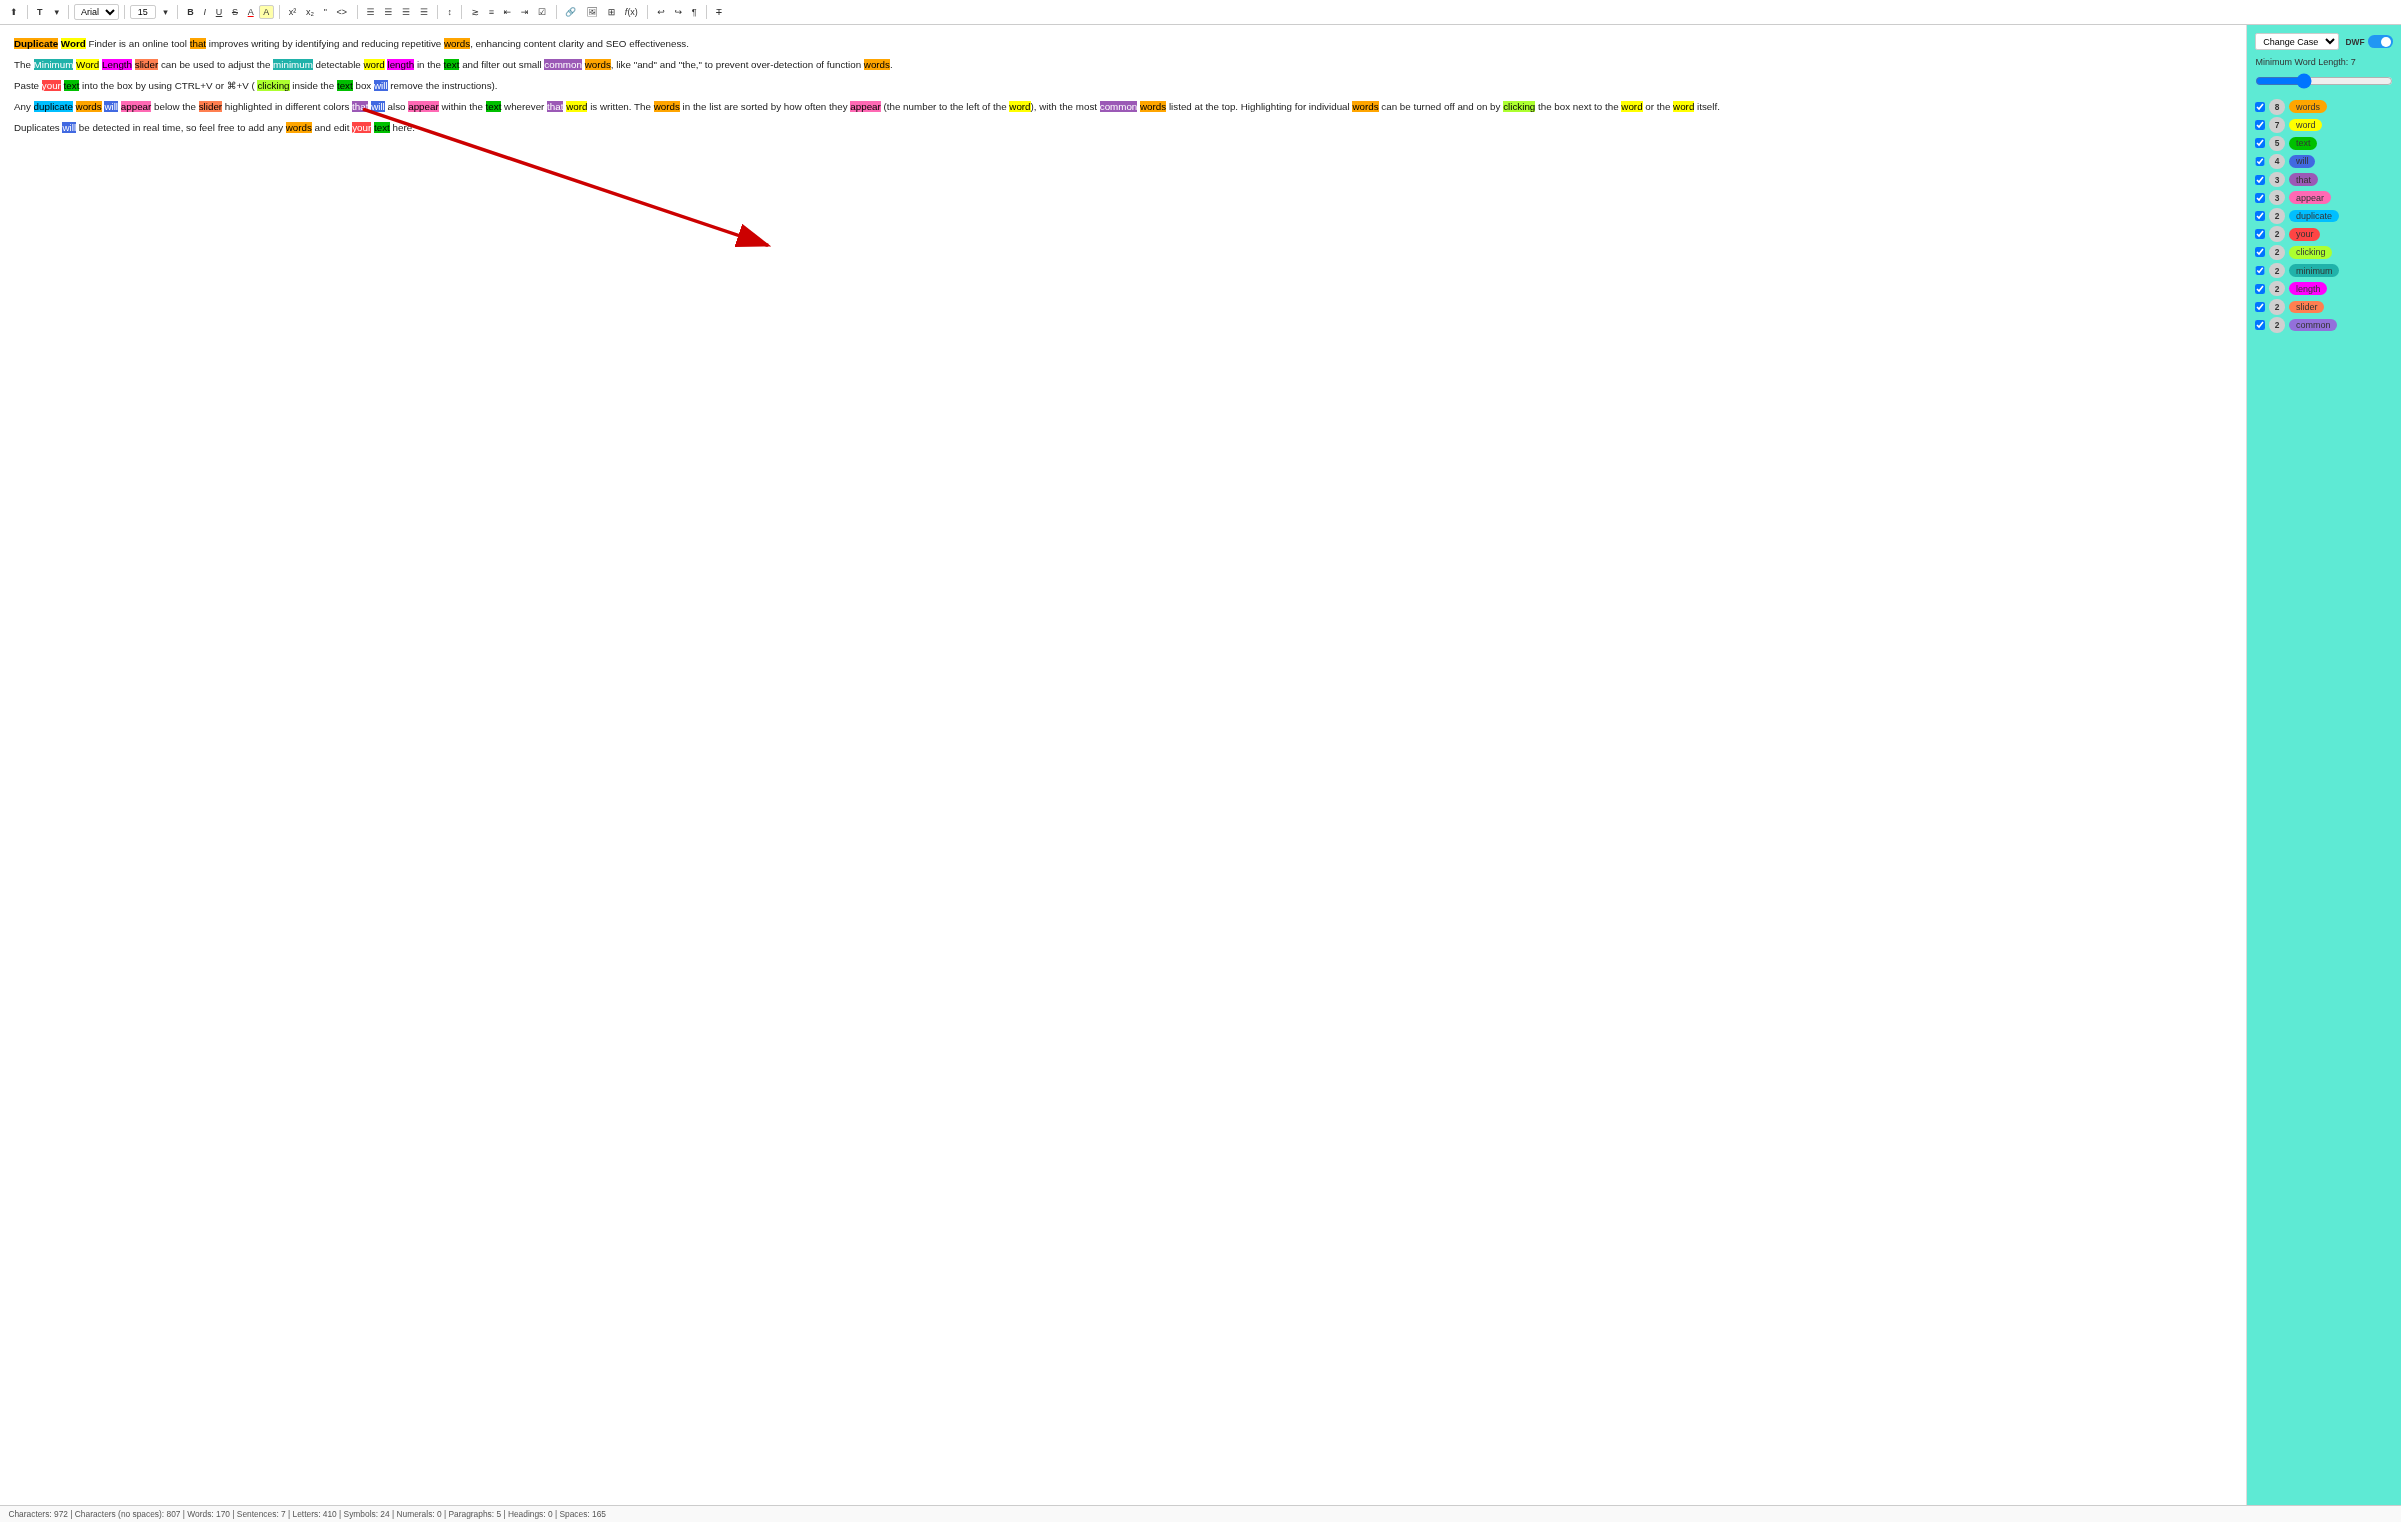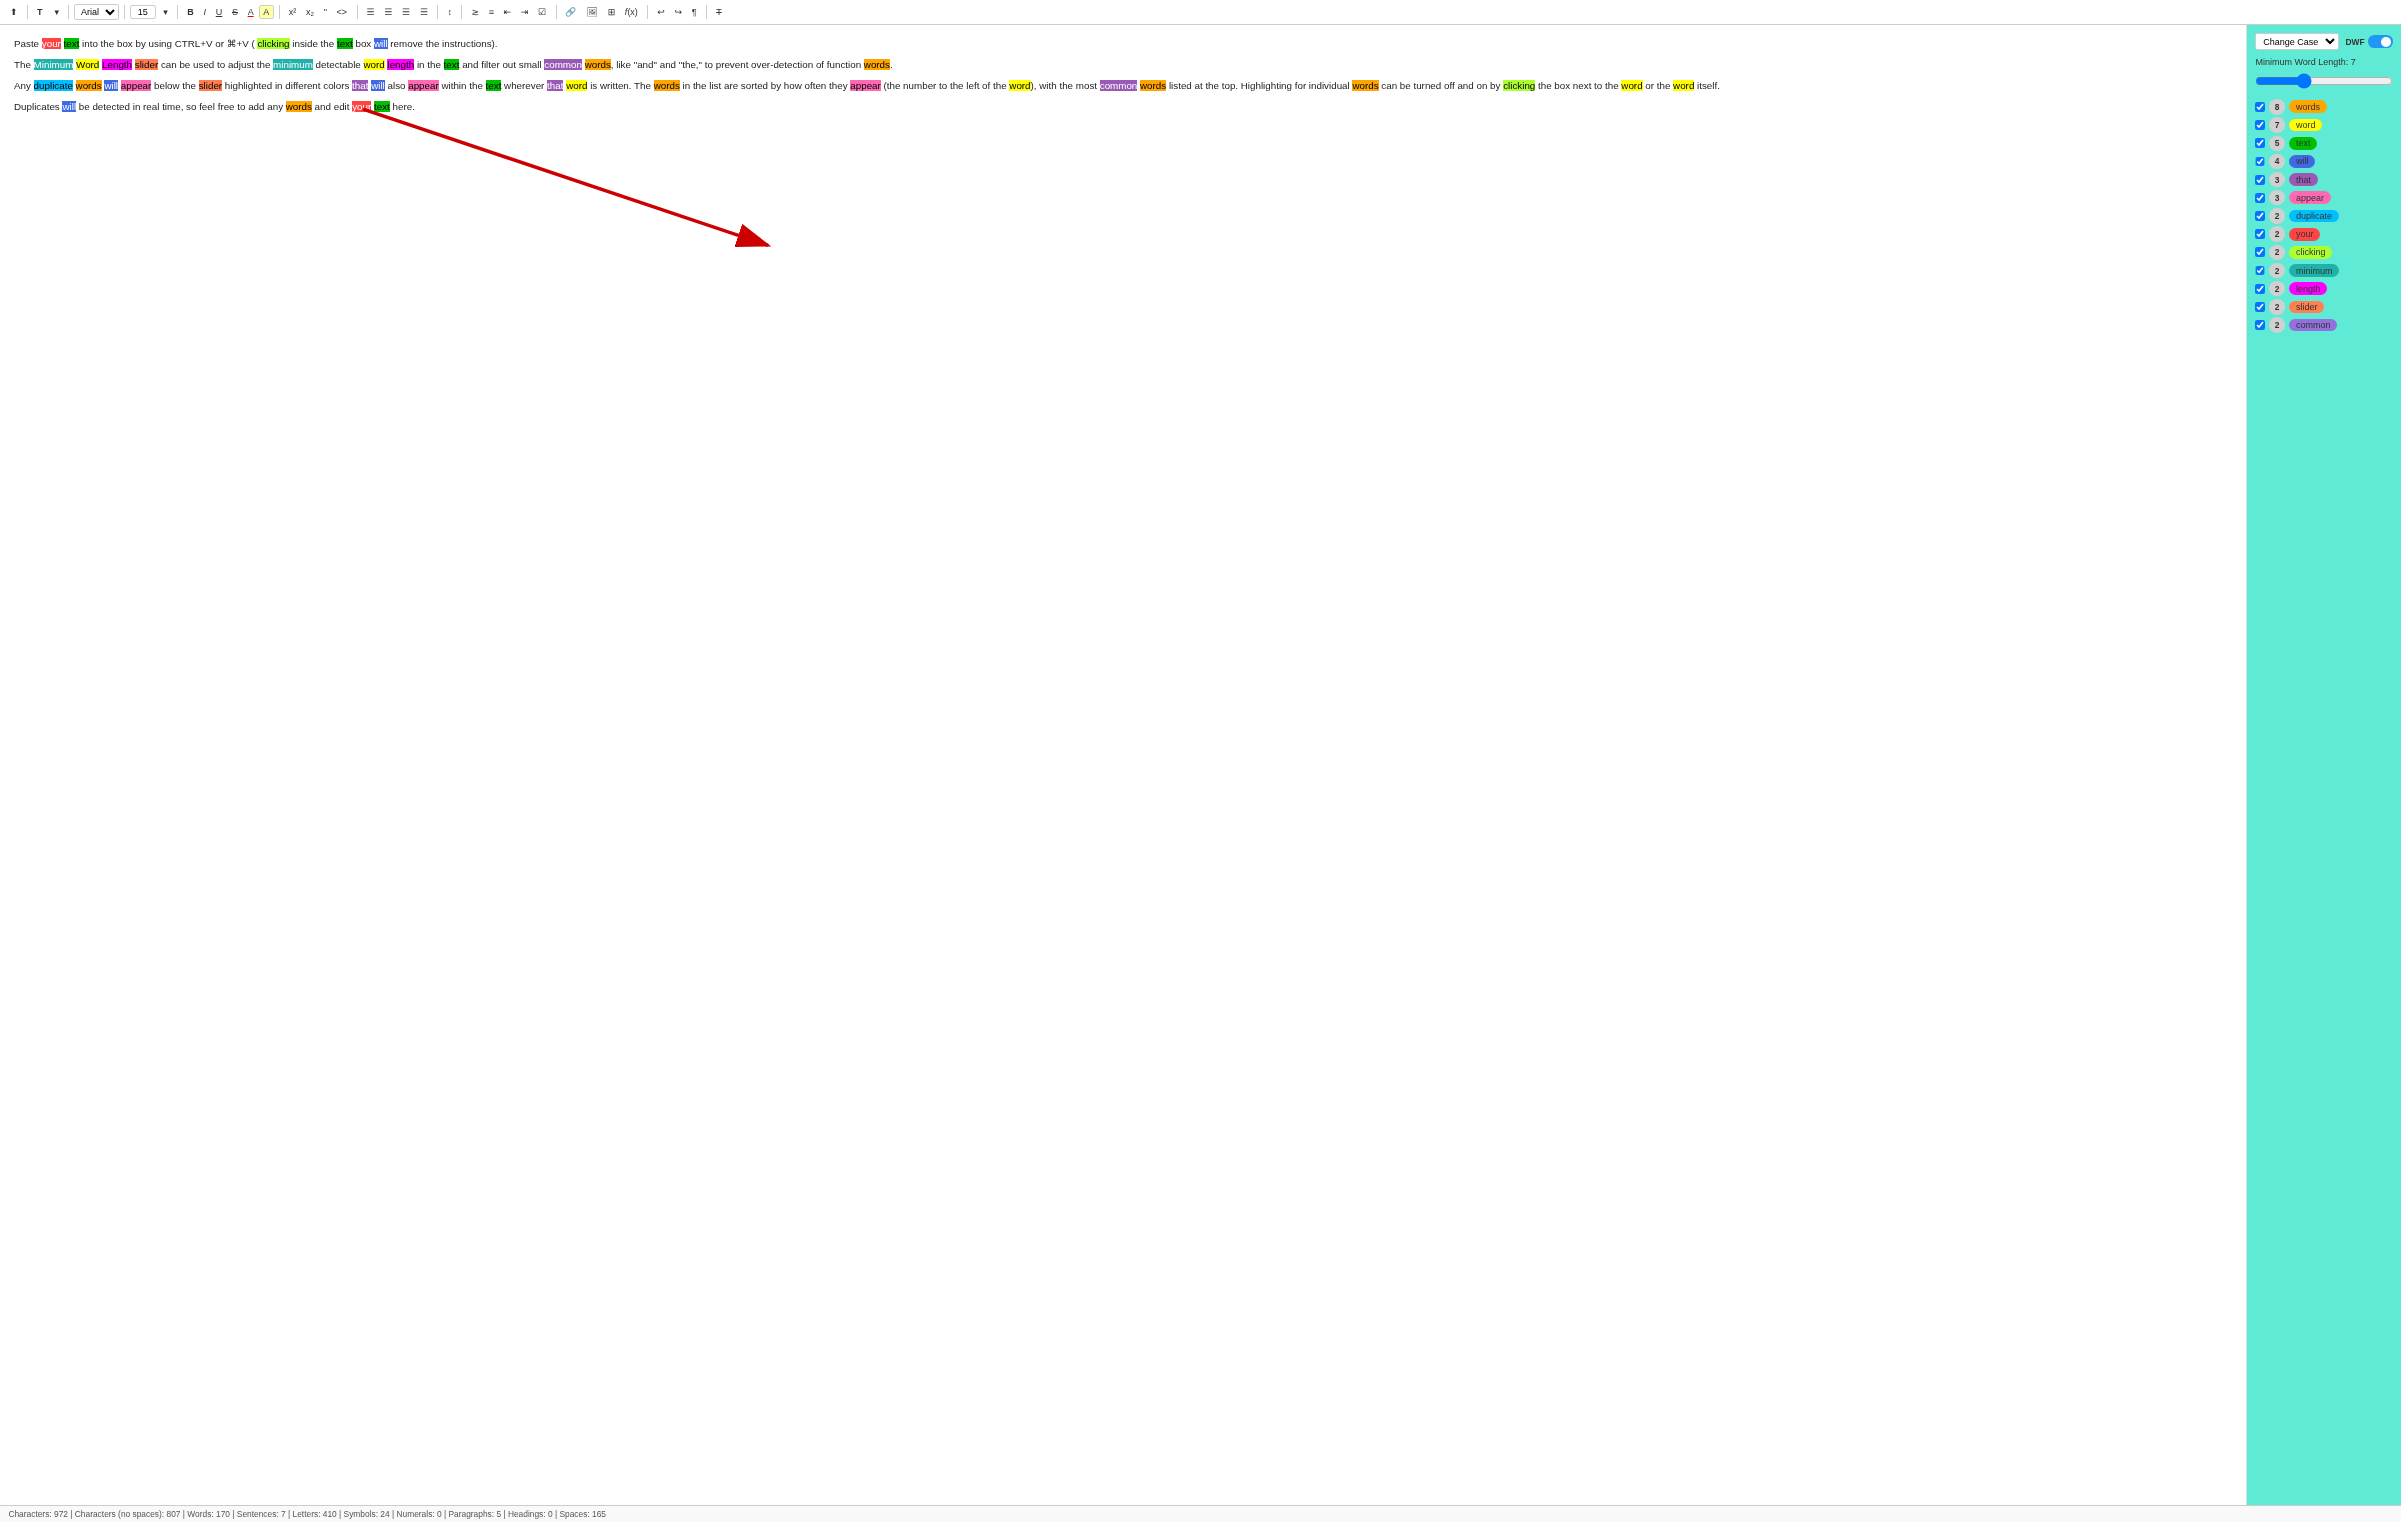--- a/index.html
+++ b/index.html
@@ -166,32 +166,28 @@
     <button class="tb-btn">¶</button>
   </div>
   <div class="tb-sep"></div>
   <button class="tb-btn" style="text-decoration:line-through;">T</button>
 </div>
 
 <div id="main">
 
   <div id="editor-area">
 
-
-    <p>
-      Paste
-      <span class="hl-red">your</span>
-      <span class="hl-green">text</span>
-      into the box by using CTRL+V or ⌘+V (
-      <span class="hl-lime">clicking</span>
-      inside the
-      <span class="hl-green">text</span>
-      box
-      <span class="hl-blue">will</span>
-      remove the instructions).
+    <p>
+      <span class="text-bold hl-orange">Duplicate</span>
+      <span class="text-bold hl-yellow"> Word</span>
+      Finder is an online tool
+      <span class="hl-orange">that</span>
+      improves writing by identifying and reducing repetitive
+      <span class="hl-orange">words</span>,
+      enhancing content clarity and SEO effectiveness.
     </p>
 
     <p>
       The
       <span class="hl-teal">Minimum</span>
       <span class="hl-yellow">Word</span>
       <span class="hl-magenta">Length</span>
       <span class="hl-coral">slider</span>
       can be used to adjust the
       <span class="hl-teal">minimum</span>
@@ -201,20 +197,33 @@
       in the
       <span class="hl-green">text</span>
       and filter out small
       <span class="hl-purple">common</span>
       <span class="hl-orange">words</span>,
       like "and" and "the," to prevent over-detection of function
       <span class="hl-orange">words</span>.
     </p>
 
     <p>
+      Paste
+      <span class="hl-red">your</span>
+      <span class="hl-green">text</span>
+      into the box by using CTRL+V or ⌘+V (
+      <span class="hl-lime">clicking</span>
+      inside the
+      <span class="hl-green">text</span>
+      box
+      <span class="hl-blue">will</span>
+      remove the instructions).
+    </p>
+
+    <p>
       Any
       <span class="hl-cyan">duplicate</span>
       <span class="hl-orange">words</span>
       <span class="hl-blue">will</span>
       <span class="hl-pink">appear</span>
       below the
       <span class="hl-coral">slider</span>
       highlighted in different colors
       <span class="hl-purple">that</span>
       <span class="hl-blue">will</span>

